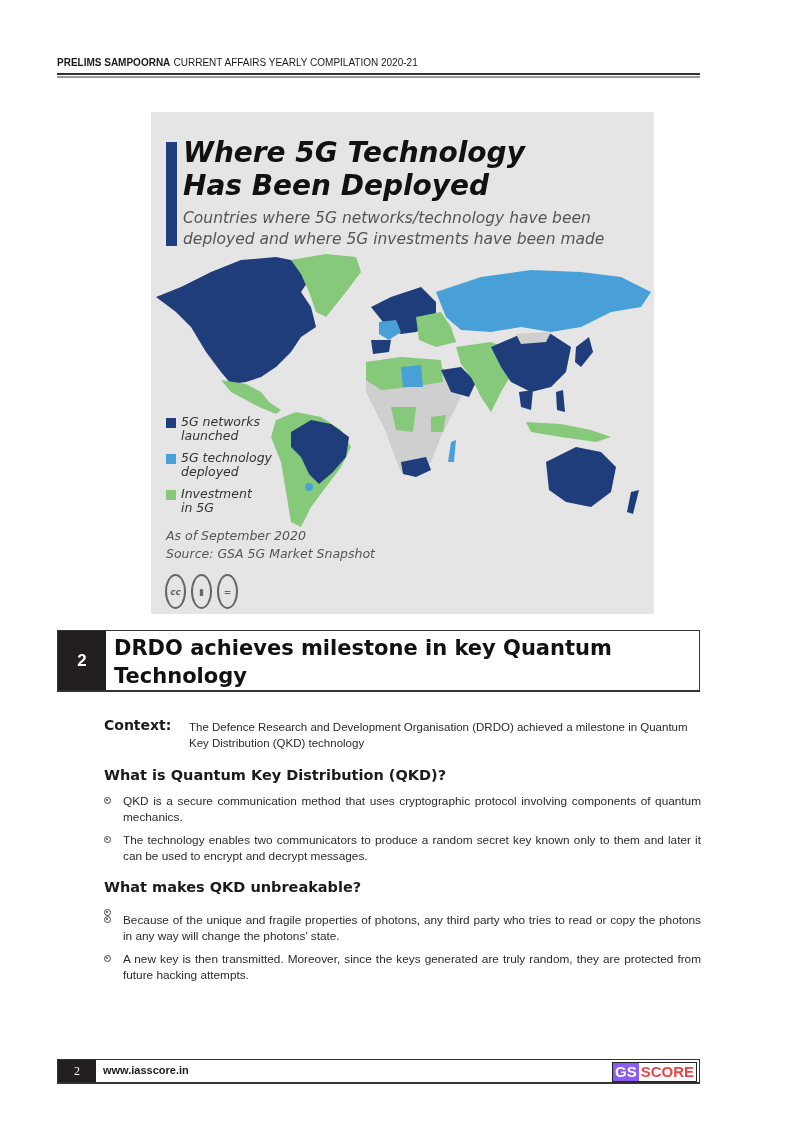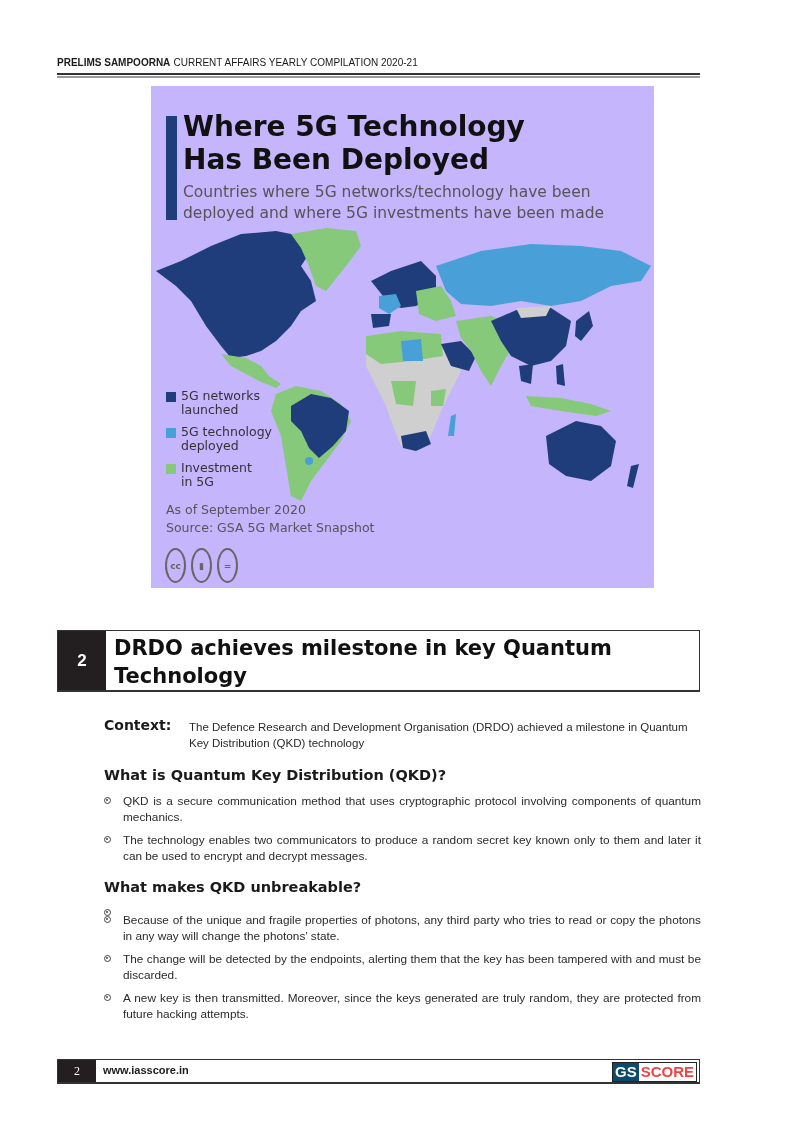--- a/index.html
+++ b/index.html
@@ -6,21 +6,21 @@
   body { width: 794px; height: 1123px; position: relative; overflow: hidden; font-family: "DejaVu Sans", sans-serif; color: #1a1a1a; }
 
   
   .run-header { position: absolute; left: 57px; top: 57px; width: 643px; font-size: 10px; letter-spacing: 0; }
   .run-header .brand { font-weight: bold; font-family: "Liberation Sans", sans-serif; }
   .run-header .sub { font-family: "Liberation Sans", sans-serif; }
   .run-rule { position: absolute; left: 57px; top: 73px; width: 643px; height: 2px; background: #333; }
   .run-rule2 { position: absolute; left: 57px; top: 76px; width: 643px; height: 2px; background: #9a9a9a; }
 
   
-  .infographic { position: absolute; left: 151px; top: 86px; width: 503px; height: 502px; background: #c4b5fd; overflow: hidden; }
+  .infographic { position: absolute; left: 151px; top: 112px; width: 503px; height: 502px; background: #e5e5e5; overflow: hidden; font-style: italic; }
   .ig-bar { position: absolute; left: 15px; top: 30px; width: 11px; height: 104px; background: #1f3d7a; }
   .ig-title { position: absolute; left: 32px; top: 24px; font-family: "DejaVu Sans", sans-serif; font-weight: bold; font-size: 28px; line-height: 33px; color: #111; }
   .ig-sub { position: absolute; left: 32px; top: 96px; font-size: 15.5px; line-height: 21px; color: #555; width: 465px; }
   .ig-map { position: absolute; left: 0; top: 140px; width: 503px; height: 280px; }
   .ig-legend { position: absolute; left: 15px; top: 303px; font-size: 12.5px; color: #333; line-height: 14px; }
   .ig-legend .row { display: flex; align-items: flex-start; margin-bottom: 8px; }
   .ig-legend .sw { width: 10px; height: 10px; margin-right: 5px; margin-top: 3px; flex: 0 0 10px; }
   .ig-notes { position: absolute; left: 15px; top: 415px; font-size: 12.5px; color: #555; line-height: 18px; }
   .ig-cc { position: absolute; left: 14px; top: 462px; display: flex; gap: 5px; }
   .ig-cc .c { width: 21px; height: 35px; border: 2px solid #666; border-radius: 50%; box-sizing: border-box; display: flex; align-items: center; justify-content: center; font-size: 9px; font-weight: bold; color: #666; }
@@ -37,21 +37,21 @@
   .bullets { position: absolute; left: 104px; width: 597px; margin: 0; padding: 0; list-style: none; font-family: "Liberation Sans", sans-serif; font-size: 11.8px; line-height: 16px; color: #2a2a2a; }
   .bullets li { position: relative; padding-left: 19px; margin-bottom: 7px; text-align: justify; }
   .bullets .dot { position: absolute; left: 0; top: 4px; width: 7px; height: 7px; border: 1.5px solid #444; border-radius: 50%; box-sizing: border-box; }
   .bullets .dot::after { content: ""; position: absolute; left: 1px; top: 1px; width: 2px; height: 2px; background: #444; border-radius: 50%; }
 
   
   .footer { position: absolute; left: 57px; top: 1059px; width: 643px; height: 25px; border: 1px solid #333; box-sizing: border-box; border-bottom-width: 2px; }
   .foot-num { position: absolute; left: 0; top: 0; width: 38px; height: 100%; background: #231f20; color: #fff; font-size: 12px; display: flex; align-items: center; justify-content: center; font-family: "Liberation Serif", serif; }
   .foot-url { position: absolute; left: 45px; top: 4px; font-size: 11px; font-weight: bold; font-family: "Liberation Sans", sans-serif; }
   .foot-logo { position: absolute; right: 2px; top: 2px; height: 18px; display: flex; border: 1px solid #222; font-family: "Liberation Sans", sans-serif; font-weight: bold; font-size: 15px; line-height: 18px; }
-  .foot-logo .gs { background: #0c4a6e; color: #fff; padding: 0 2px; }
+  .foot-logo .gs { background: #8b5cf6; color: #fff; padding: 0 2px; }
   .foot-logo .score { background: #fff; color: #ef4444; padding: 0 2px; }
 </style>
 </head>
 <body>
 
 <div class="run-header">
   <span class="brand">PRELIMS SAMPOORNA</span>
   <span class="sub">CURRENT AFFAIRS YEARLY COMPILATION 2020-21</span>
 </div>
 <div class="run-rule"></div>
@@ -166,21 +166,20 @@
 <div class="h2" style="top:767px">What is Quantum Key Distribution (QKD)?</div>
 <ul class="bullets" style="top:793px">
   <li><span class="dot"></span><span>QKD is a secure communication method that uses cryptographic protocol involving components of quantum mechanics.</span></li>
   <li><span class="dot"></span><span>The technology enables two communicators to produce a random secret key known only to them and later it can be used to encrypt and decrypt messages.</span></li>
 </ul>
 
 <div class="h2" style="top:879px">What makes QKD unbreakable?</div>
 <ul class="bullets" style="top:905px">
   <li><span class="dot"></span></li>
   <li><span class="dot"></span><span>Because of the unique and fragile properties of photons, any third party who tries to read or copy the photons in any way will change the photons’ state.</span></li>
-  <li><span class="dot"></span><span>The change will be detected by the endpoints, alerting them that the key has been tampered with and must be discarded.</span></li>
   <li><span class="dot"></span><span>A new key is then transmitted. Moreover, since the keys generated are truly random, they are protected from future hacking attempts.</span></li>
 </ul>
 
 <div class="footer">
   <div class="foot-num">2</div>
   <div class="foot-url">www.iasscore.in</div>
   <div class="foot-logo">
     <span class="gs">GS</span>
     <span class="score">SCORE</span>
   </div>

